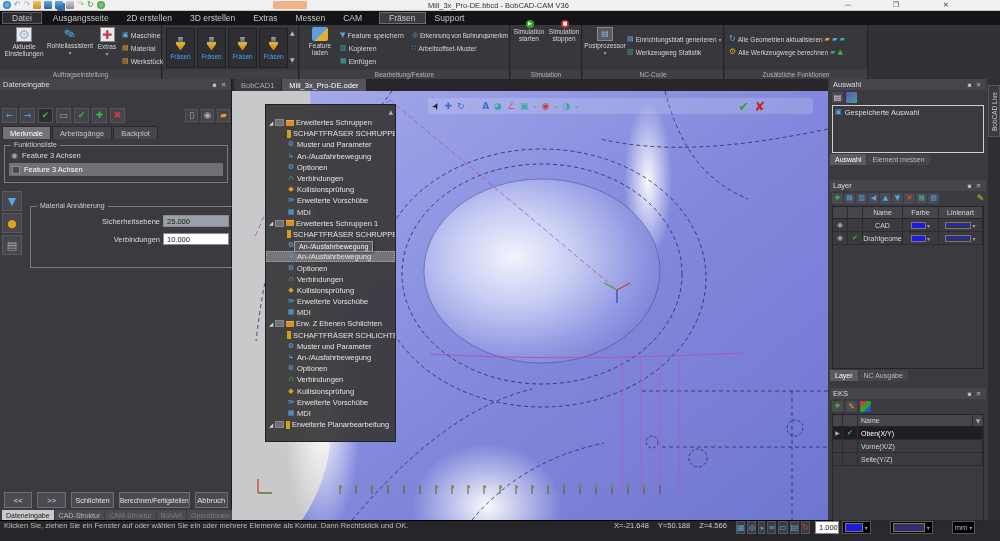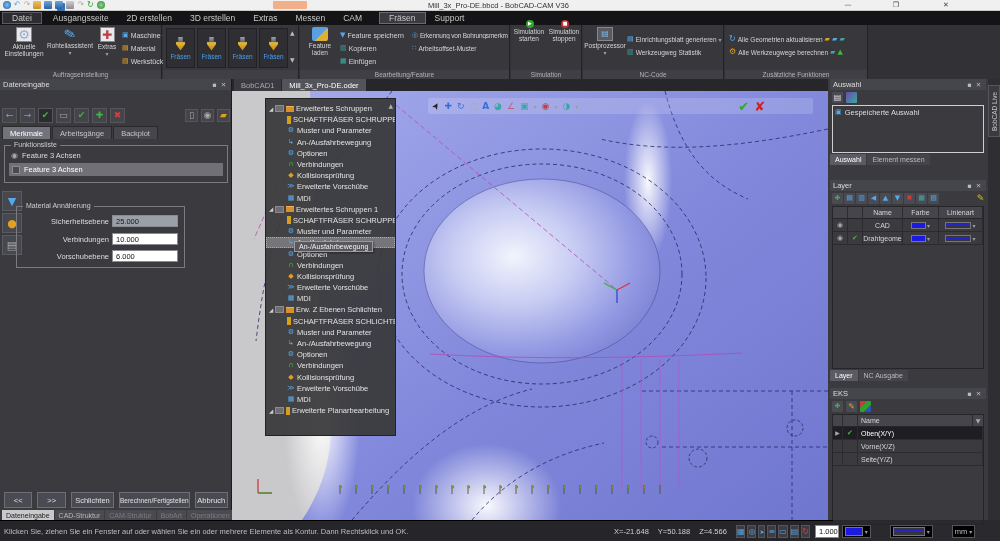--- a/index.html
+++ b/index.html
@@ -55,21 +55,21 @@
 .btab.dim{color:#7c7c82}
 
 #viewport{position:absolute;left:232px;top:79px;width:596px;height:441px}
 #doc-tabs{position:absolute;left:0;top:0;width:596px;height:12px;background:#27272b;display:flex;gap:1px;padding-left:2px;font-size:7.5px}
 .dtab{padding:0 7px;display:flex;align-items:center;background:#3a3a40;color:#aaa}
 .dtab.active{background:#53535b;color:#fff}
 #view-area{position:absolute;left:0;top:12px;width:596px;height:429px;background:#c9c9cc;overflow:hidden}
 #vtb{position:absolute;left:196px;top:7px;height:16px;width:385px;display:flex;align-items:center;gap:5px;background:rgba(255,255,255,0.16);border-radius:2px;padding:0 4px}
 .vti{font-size:9px;font-family:"DejaVu Sans",sans-serif;display:inline-flex;align-items:center}
 
-#tree{position:absolute;left:33px;top:7px;width:131px;height:338px;background:rgba(57,57,60,0.94);border:1px solid #222;padding-top:4px;overflow:hidden}
+#tree{position:absolute;left:33px;top:13px;width:131px;height:338px;background:rgba(57,57,60,0.94);border:1px solid #222;padding-top:12px;overflow:hidden}
 .trow{height:11.2px;display:flex;align-items:center;padding-left:3px;white-space:nowrap;color:#e2e2e2;font-size:7.5px}
 .trow .texp{width:6px;color:#cfcfcf;font-size:5.5px;font-family:"DejaVu Sans",sans-serif}
 .trow .tbox{width:9px;height:7px;background:#6e6e74;border:1px solid #8a8a90;margin-right:2px;flex:none}
 .tfold{width:8px;height:6px;background:#d8912a;border-top:1px solid #f0b050;margin-right:2px}
 .trow.ti{padding-left:21px;gap:2px}
 .trow.ti .ic{width:8px;font-size:7px}
 .trow.sel{background:#75757a;outline:1px dotted #aaa;outline-offset:-1px}
 .tlabel{overflow:hidden}
 #tree-scroll{position:absolute;right:2px;top:3px;color:#b0b0b0;font-size:6px;font-family:"DejaVu Sans",sans-serif}
 #tooltip{position:absolute;left:62px;top:150px;background:#58585c;border:1px solid #9a9aa0;color:#f0f0f0;font-size:7px;padding:1px 4px;white-space:nowrap;box-shadow:1px 1px 2px rgba(0,0,0,.4)}
@@ -84,21 +84,21 @@
 .grid{border:1px solid #26262a;font-size:7px;color:#d6d6d6}
 .gh{display:flex;background:#45454b;height:12px;align-items:center;border-bottom:1px solid #26262a}
 .gr{display:flex;height:13px;align-items:center;border-bottom:1px solid #2c2c30}
 .gc{border-right:1px solid #2c2c30;height:100%;display:flex;align-items:center;justify-content:center;overflow:hidden}
 .swatch{width:15px;height:7px;background:#1a1ae0;border:1px solid #777}
 .linesw{width:26px;height:7px;background:#35353a;border:1px solid #777;display:flex;align-items:center}
 .linesw i{display:block;width:100%;height:2px;background:#2525c8}
 #live-strip{position:absolute;left:160px;top:0;width:12px;height:441px;background:#2e2e33}
 #live-tab{position:absolute;left:0;top:6px;width:12px;height:52px;background:#3a3a40;border:1px solid #55555c;color:#c8c8c8;font-size:6.5px;writing-mode:vertical-rl;transform:rotate(180deg);display:flex;align-items:center;justify-content:center}
 
-#statusbar{position:absolute;left:0;top:520px;width:833px;height:21px;background:#26262a;border-top:1px solid #000;display:flex;align-items:center;font-size:7.5px;color:#bdbdbd}
+#statusbar{position:absolute;left:0;top:520px;width:833px;height:21px;background:#26262a;border-top:1px solid #000;display:flex;align-items:flex-start;font-size:7.5px;color:#bdbdbd}
 #statusbar .msg{padding-left:4px;white-space:nowrap;overflow:hidden;flex:none;width:614px}
 .coord{margin-right:9px;color:#cfcfcf}
 .sbi{width:13px;height:13px;background:#3c3c42;border:1px solid #55555c;margin-right:2px;display:flex;align-items:center;justify-content:center;font-size:8px;font-family:"DejaVu Sans",sans-serif}
 #scale-input{width:36px;height:13px;background:#fff;color:#111;border:1px solid #888;display:flex;align-items:center;padding-left:3px;margin:0 3px}
 .sdrop{height:13px;background:#000000;border:1px solid #55555c;display:flex;align-items:center;gap:2px;padding:0 2px;margin-right:19px}
 
 .c-blue{color:#56a8e8}.c-green{color:#3db83d}.c-red{color:#d04040}.c-gold{color:#e0a020}.c-teal{color:#3aa8a0}.c-gray{color:#aaa}.c-white{color:#eee}.c-nav{color:#3a6fd0}
 </style>
 </head>
 <body>
@@ -306,33 +306,29 @@
     </div>
   </div>
 
   <div id="param-strip">
     <span class="stripbtn c-blue">▼</span>
     <span class="stripbtn c-gold">●</span>
     <span class="stripbtn c-gray">▤</span>
   </div>
 
 
-  <div class="groupbox" style="left:16px;top:127px;width:169px;height:62px">
+  <div class="groupbox" style="left:30px;top:127px;width:206px;height:62px">
     <span class="gb-legend">Material Annäherung</span>
     <div class="fieldrow" style="top:8px">
       <span>Sicherheitsebene</span>
       <span class="fld sel">25.000</span>
     </div>
     <div class="fieldrow" style="top:26px">
       <span>Verbindungen</span>
       <span class="fld">10.000</span>
-    </div>
-    <div class="fieldrow" style="top:43px">
-      <span>Vorschubebene</span>
-      <span class="fld">6.000</span>
     </div>
   </div>
 
 
   <div id="lp-buttons">
     <span class="btn" style="width:29px">&lt;&lt;</span>
     <span class="btn" style="width:29px">&gt;&gt;</span>
     <span class="btn" style="width:44px">Schlichten</span>
     <span class="btn" style="width:72px;font-size:6.5px">Berechnen/Fertigstellen</span>
     <span class="btn" style="width:34px">Abbruch</span>

